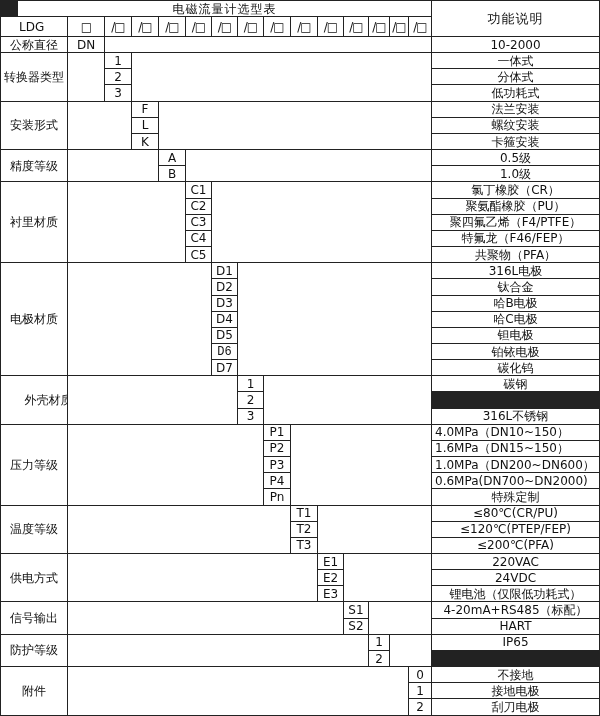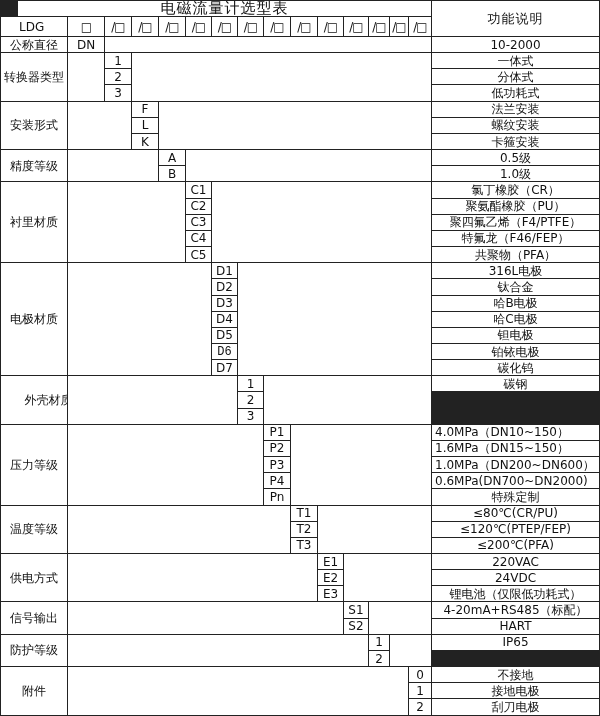--- a/index.html
+++ b/index.html
@@ -18,21 +18,21 @@
     box-sizing:border-box;
     width:600px;height:716px;
   }
   .cell{
     background:#fff;
     display:flex;align-items:center;justify-content:center;
     font-size:12px;line-height:1;
     overflow:hidden;white-space:nowrap;
     box-sizing:border-box;
   }
-  .title{font-size:15px;letter-spacing:1px;margin-left:17px;}
+  .title{font-size:12px;letter-spacing:1px;margin-left:17px;}
   .fn-header{font-size:13px;letter-spacing:1px;}
   .ldg{justify-content:flex-start;padding-left:18px;font-size:12px;}
   .box{font-size:12px;letter-spacing:-1px;}
   .cat{font-size:12px;}
   .code{font-size:12px;}
   .desc{font-size:12px;}
   .desc.left{justify-content:flex-start;padding-left:3px;}
 </style>
 </head>
 <body>
@@ -115,20 +115,21 @@
       <div class="cell code" style="grid-area: 23 / 7 / span 1 / span 1;">D7</div>
       <div class="cell desc" style="grid-area: 23 / 16 / span 1 / span 1;">碳化钨</div>
       <div class="cell filler" style="grid-area: 17 / 8 / span 7 / span 8;"></div>
       <div class="cell cat" style="grid-area: 24 / 1 / span 3 / span 1; padding-left: 29px;">外壳材质</div>
       <div class="cell filler" style="grid-area: 24 / 2 / span 3 / span 6;"></div>
       <div class="cell code" style="grid-area: 24 / 8 / span 1 / span 1;">1</div>
       <div class="cell desc" style="grid-area: 24 / 16 / span 1 / span 1;">碳钢</div>
       <div class="cell code" style="grid-area: 25 / 8 / span 1 / span 1;">2</div>
       <div class="cell desc" style="grid-area: 25 / 16 / span 1 / span 1; margin-top: 16px;">304不锈钢</div>
       <div class="cell code" style="grid-area: 26 / 8 / span 1 / span 1;">3</div>
+      <div class="cell desc" style="grid-area: 26 / 16 / span 1 / span 1;">316L不锈钢</div>
       <div class="cell filler" style="grid-area: 24 / 9 / span 3 / span 7;"></div>
       <div class="cell cat" style="grid-area: 27 / 1 / span 5 / span 1;">压力等级</div>
       <div class="cell filler" style="grid-area: 27 / 2 / span 5 / span 7;"></div>
       <div class="cell code" style="grid-area: 27 / 9 / span 1 / span 1;">P1</div>
       <div class="cell desc left" style="grid-area: 27 / 16 / span 1 / span 1;">4.0MPa（DN10~150）</div>
       <div class="cell code" style="grid-area: 28 / 9 / span 1 / span 1;">P2</div>
       <div class="cell desc left" style="grid-area: 28 / 16 / span 1 / span 1;">1.6MPa（DN15~150）</div>
       <div class="cell code" style="grid-area: 29 / 9 / span 1 / span 1;">P3</div>
       <div class="cell desc left" style="grid-area: 29 / 16 / span 1 / span 1;">1.0MPa（DN200~DN600）</div>
       <div class="cell code" style="grid-area: 30 / 9 / span 1 / span 1;">P4</div>

